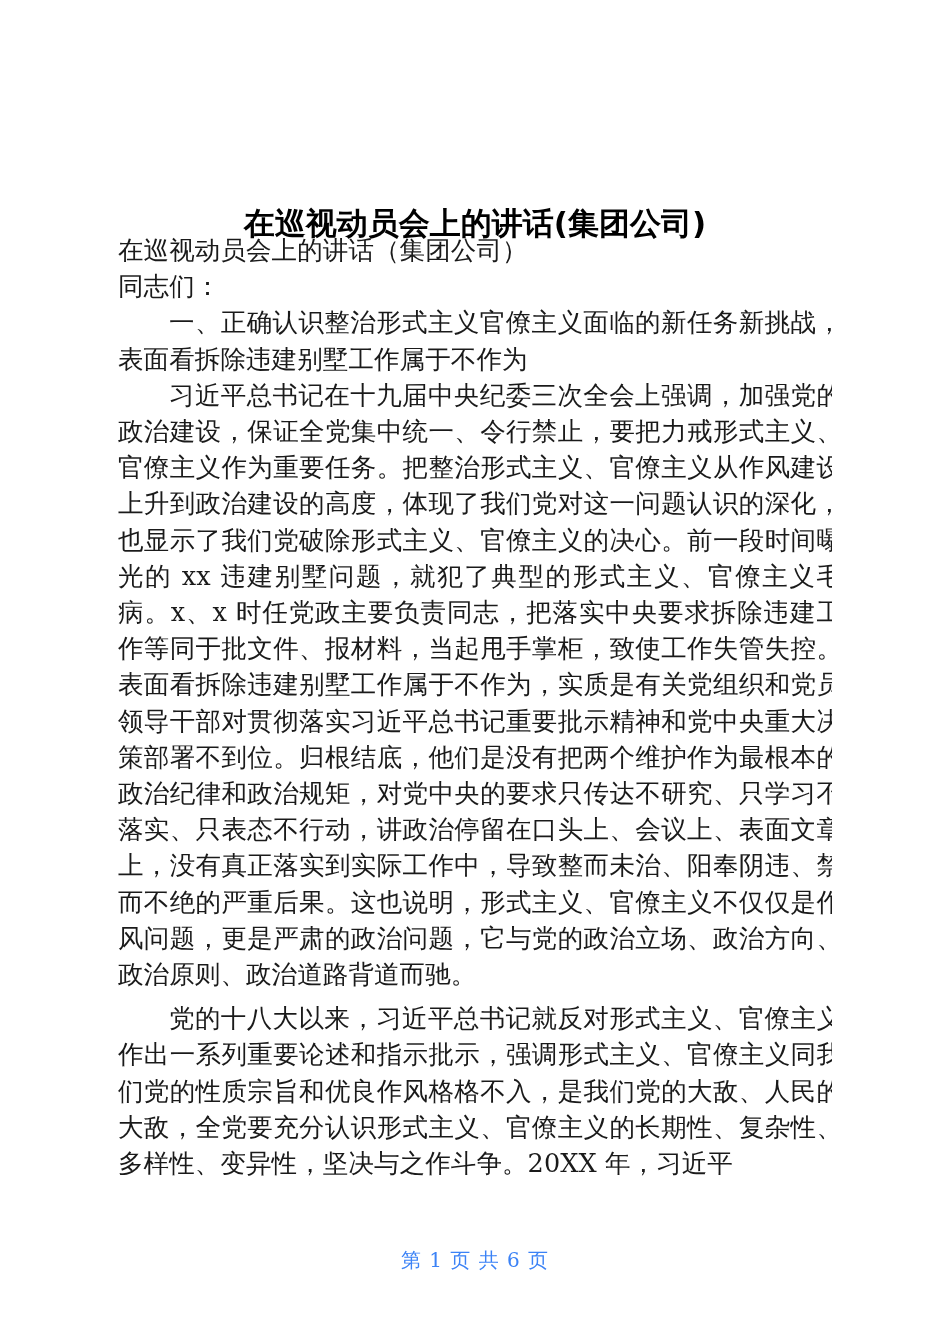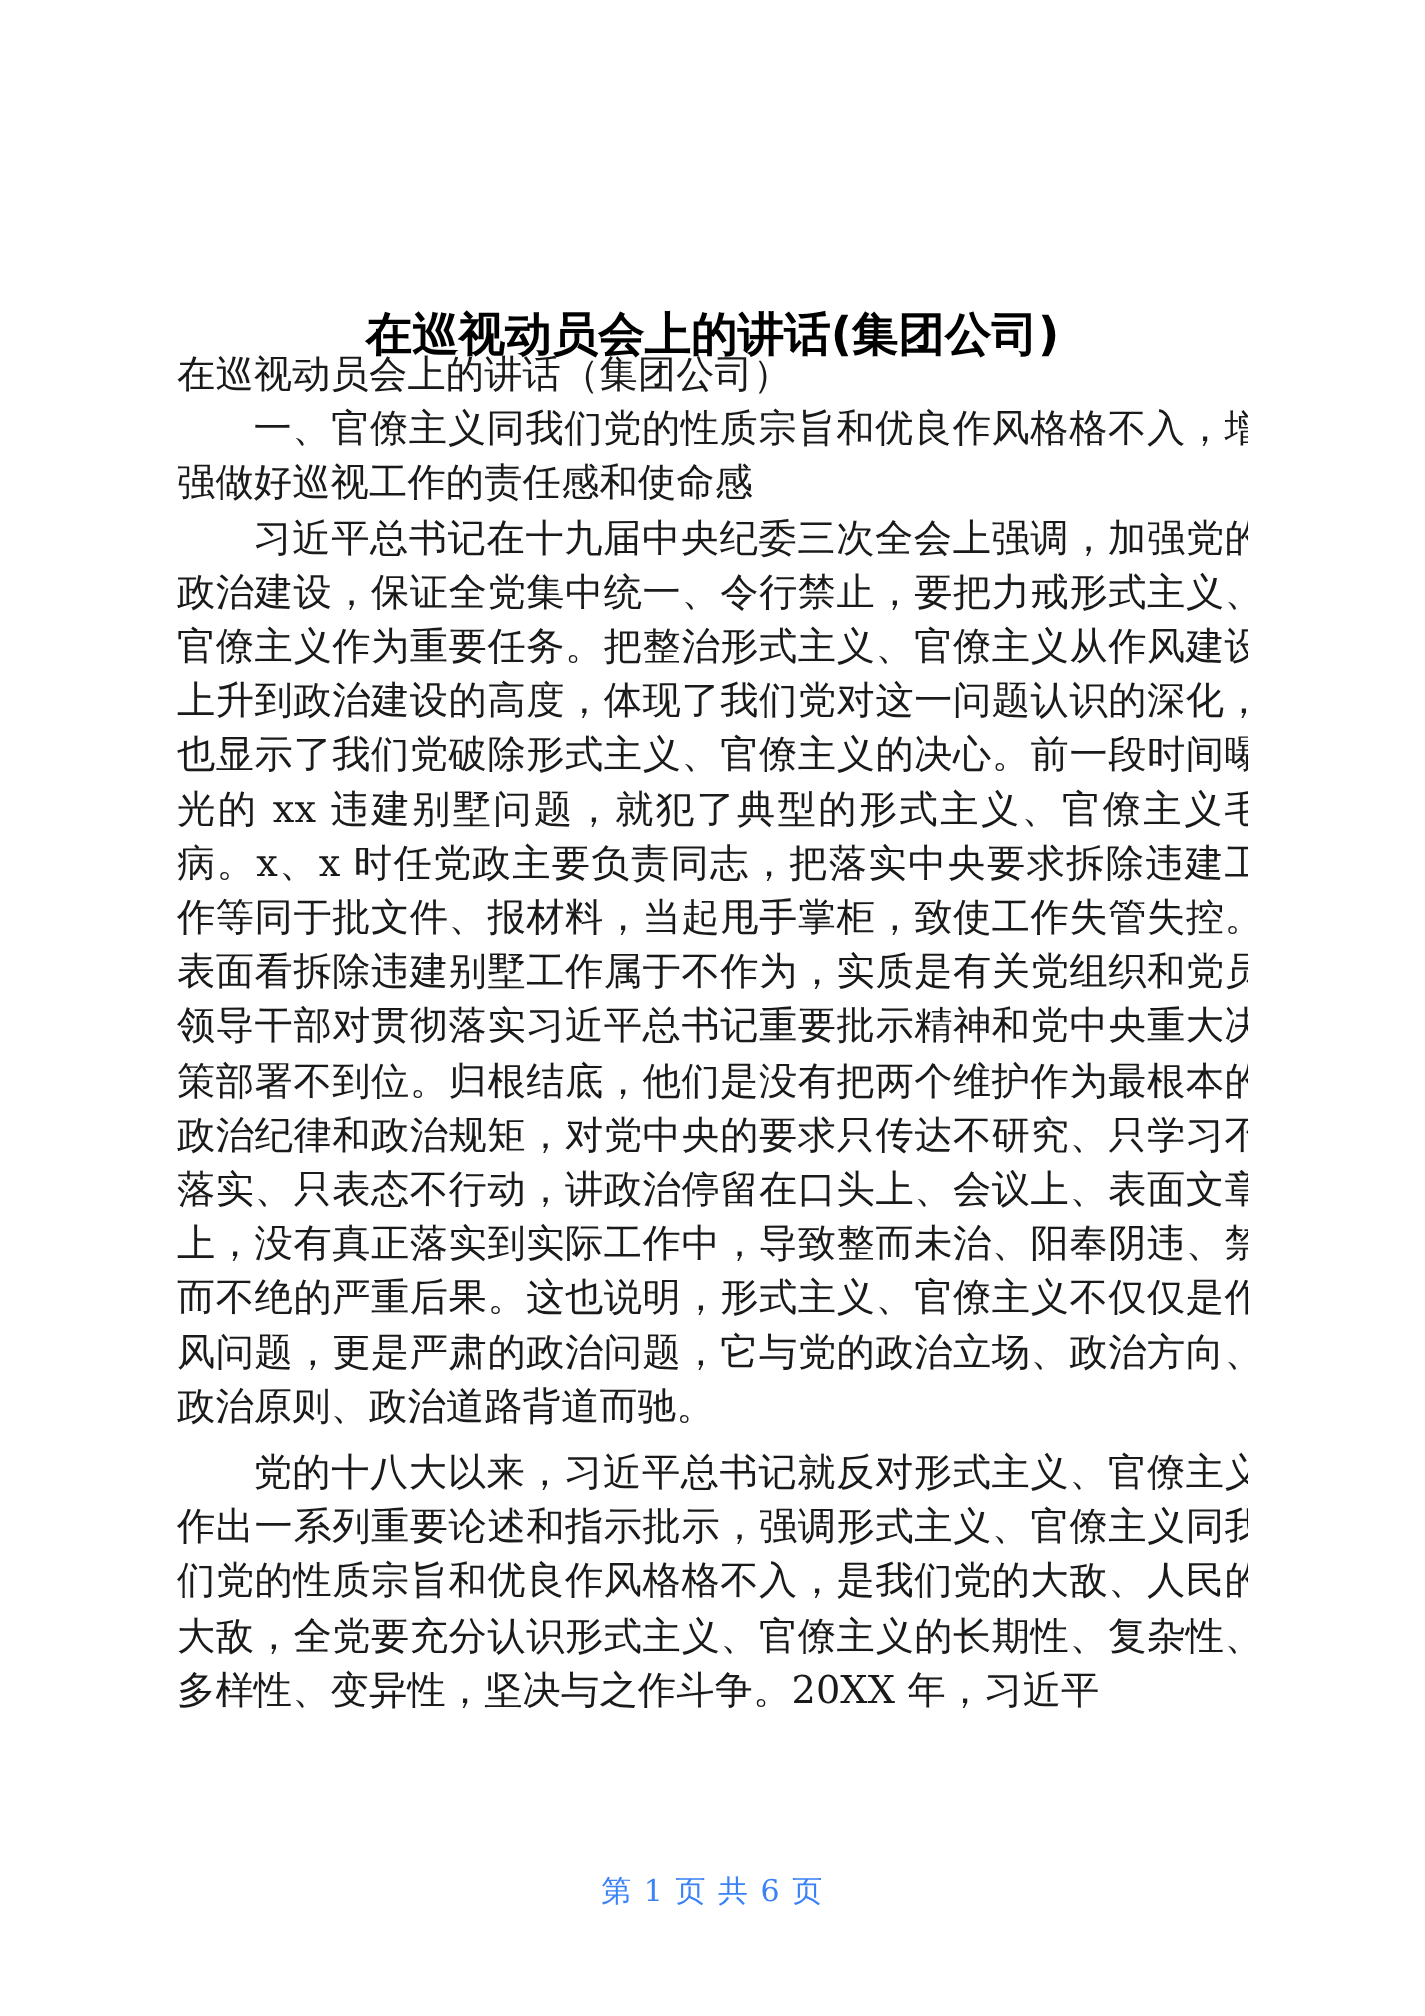--- a/index.html
+++ b/index.html
@@ -82,20 +82,21 @@
 </style>
 </head>
 <body>
 
 <div class="page">
 
   <h1 class="doc-title">在巡视动员会上的讲话(集团公司)</h1>
 
   <div class="body-block">
     <p class="para">在巡视动员会上的讲话（集团公司）</p>
-    <p class="para indent">一、官僚主义同我们党的性质宗旨和优良作风格格不入，增强做好巡视工作的责任感和使命感</p>
+    <p class="para">同志们：</p>
+    <p class="para indent">一、正确认识整治形式主义官僚主义面临的新任务新挑战，表面看拆除违建别墅工作属于不作为</p>
     <p class="para indent">习近平总书记在十九届中央纪委三次全会上强调，加强党的政治建设，保证全党集中统一、令行禁止，要把力戒形式主义、官僚主义作为重要任务。把整治形式主义、官僚主义从作风建设上升到政治建设的高度，体现了我们党对这一问题认识的深化，也显示了我们党破除形式主义、官僚主义的决心。前一段时间曝光的 xx 违建别墅问题，就犯了典型的形式主义、官僚主义毛病。x、x 时任党政主要负责同志，把落实中央要求拆除违建工作等同于批文件、报材料，当起甩手掌柜，致使工作失管失控。表面看拆除违建别墅工作属于不作为，实质是有关党组织和党员领导干部对贯彻落实习近平总书记重要批示精神和党中央重大决策部署不到位。归根结底，他们是没有把两个维护作为最根本的政治纪律和政治规矩，对党中央的要求只传达不研究、只学习不落实、只表态不行动，讲政治停留在口头上、会议上、表面文章上，没有真正落实到实际工作中，导致整而未治、阳奉阴违、禁而不绝的严重后果。这也说明，形式主义、官僚主义不仅仅是作风问题，更是严肃的政治问题，它与党的政治立场、政治方向、政治原则、政治道路背道而驰。</p>
     <p class="para indent gap">党的十八大以来，习近平总书记就反对形式主义、官僚主义作出一系列重要论述和指示批示，强调形式主义、官僚主义同我们党的性质宗旨和优良作风格格不入，是我们党的大敌、人民的大敌，全党要充分认识形式主义、官僚主义的长期性、复杂性、多样性、变异性，坚决与之作斗争。20XX 年，习近平</p>
   </div>
 
   <div class="footer">第 1 页  共 6 页</div>
 
 </div>
 
 </body></html>

